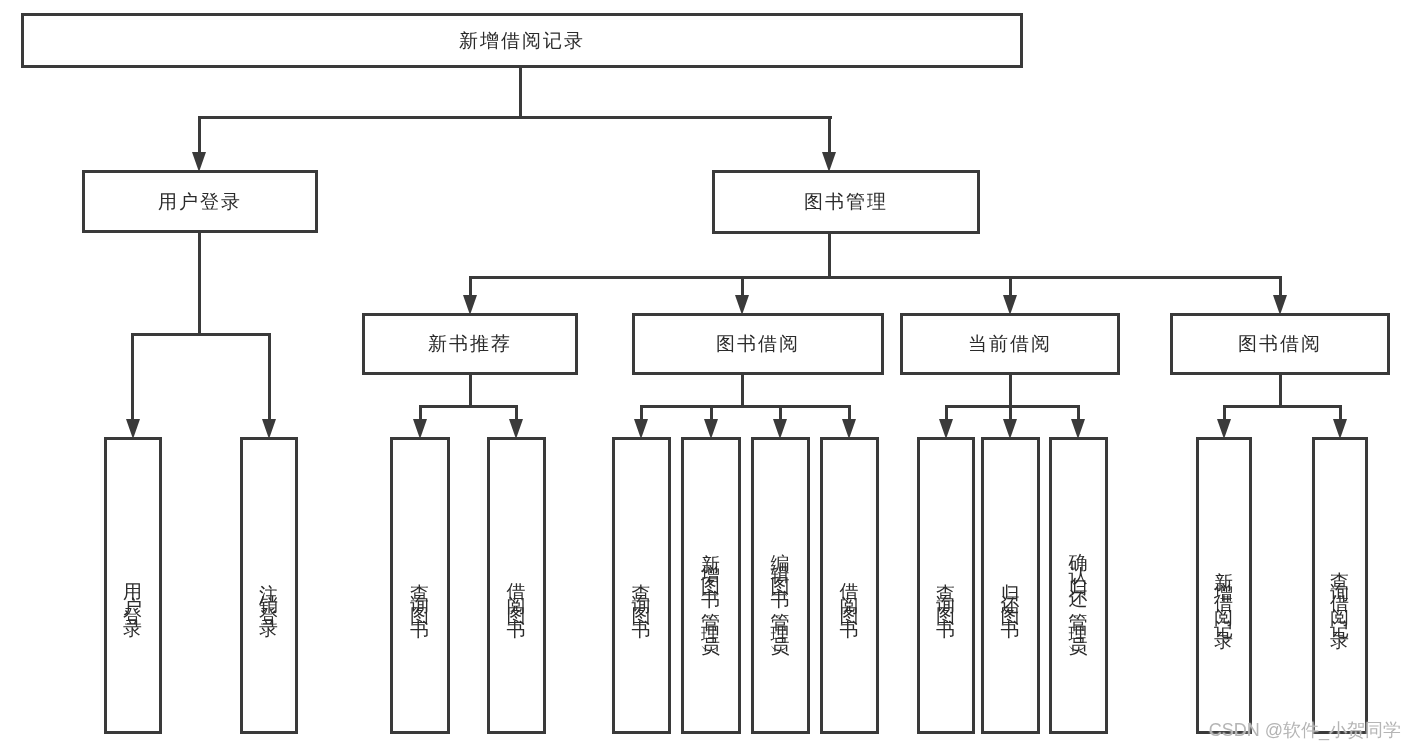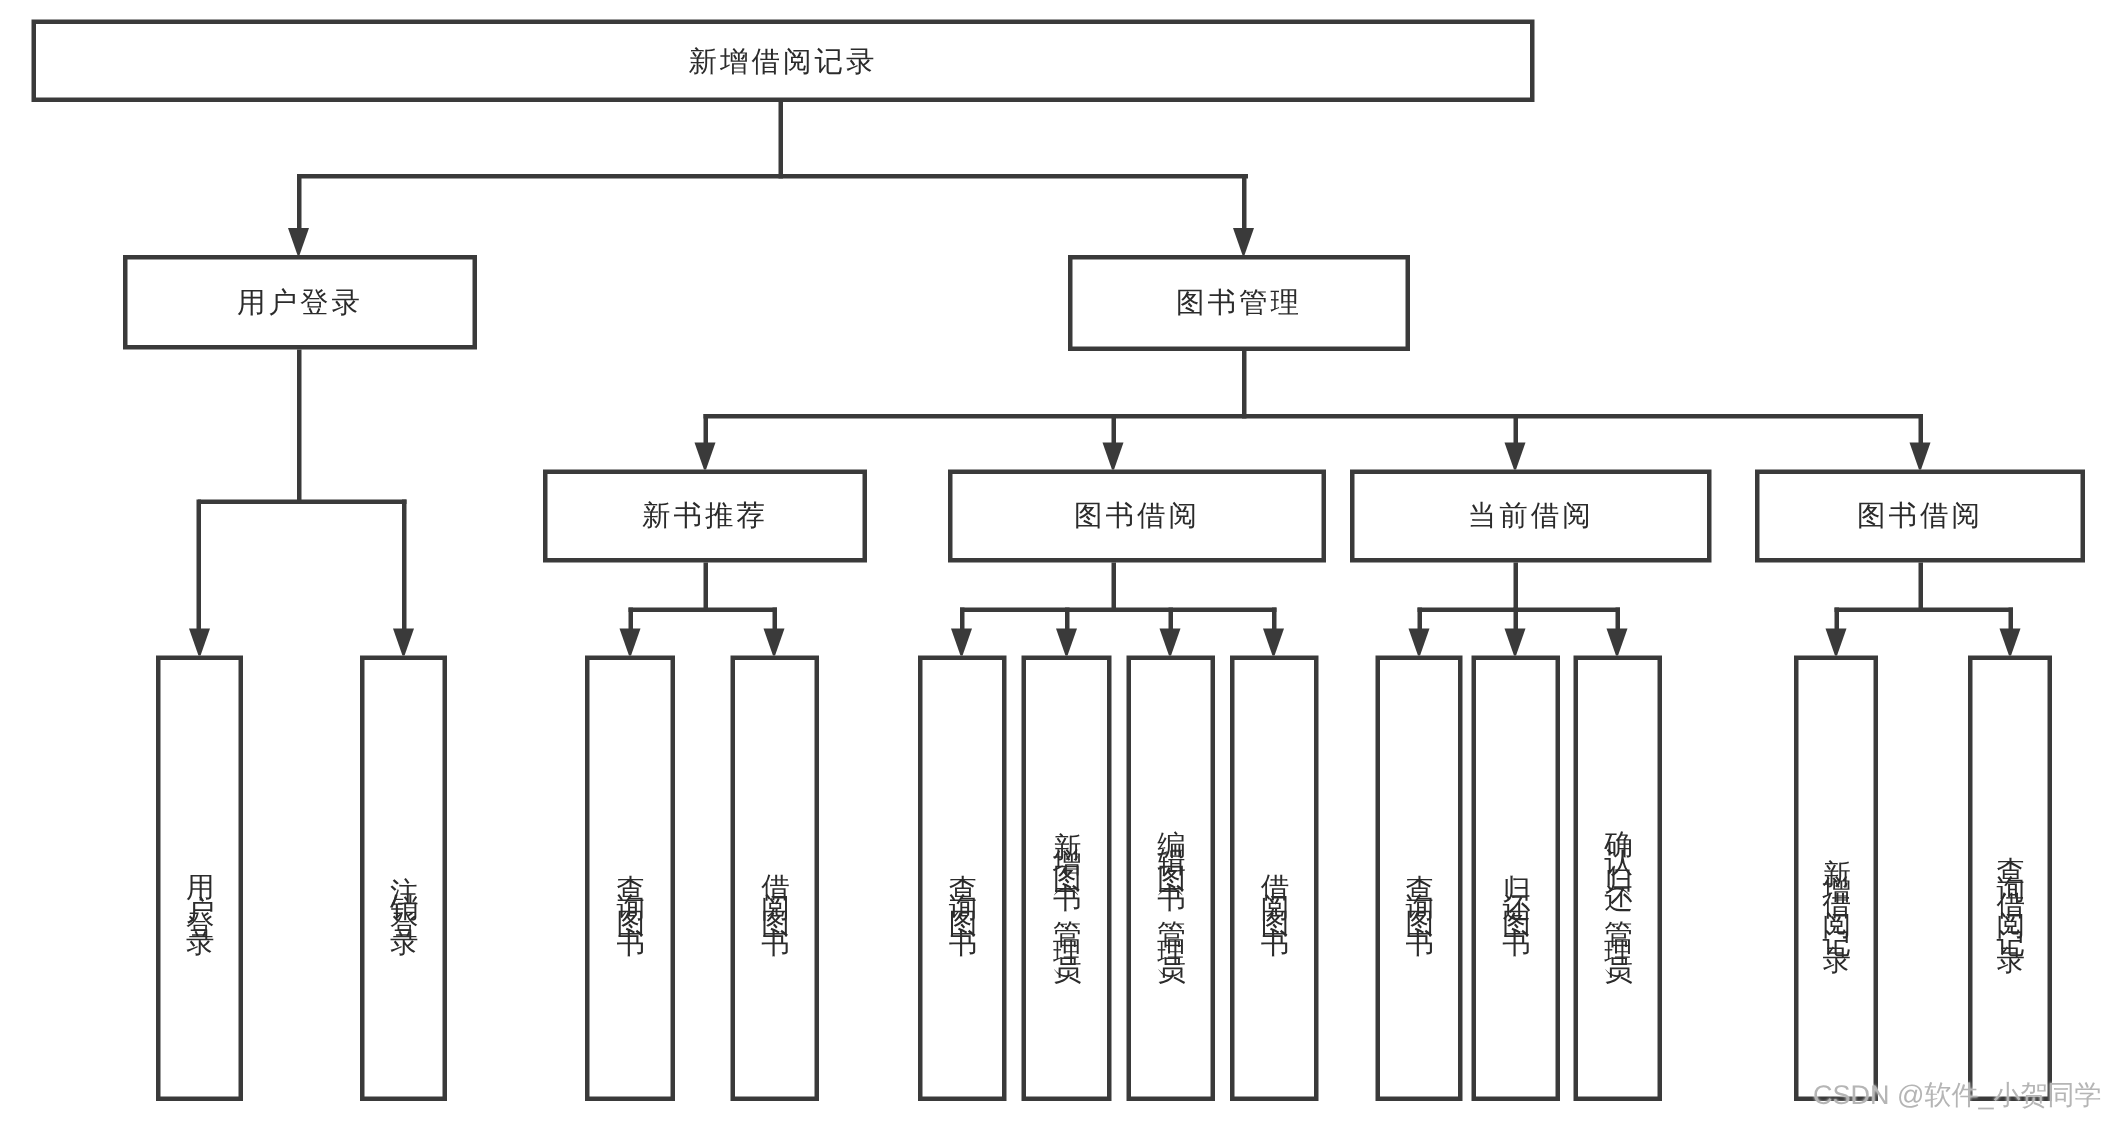--- a/index.html
+++ b/index.html
@@ -49,21 +49,21 @@
   <div class="line" style="left:519px;top:66px;width:3px;height:53px;"></div>
   <div class="line" style="left:198px;top:116px;width:634px;height:3px;"></div>
   <div class="line" style="left:198px;top:116px;width:3px;height:39px;"></div>
   <div class="arrowhead" style="left:192px;top:152px;"></div>
   <div class="line" style="left:828px;top:116px;width:3px;height:39px;"></div>
   <div class="arrowhead" style="left:822px;top:152px;"></div>
 
   <div class="box" style="left:82px;top:170px;width:236px;height:63px;">
     <span class="hlabel">用户登录</span>
   </div>
-  <div class="box" style="left:712px;top:170px;width:228px;height:64px;">
+  <div class="box" style="left:712px;top:170px;width:268px;height:64px;">
     <span class="hlabel">图书管理</span>
   </div>
 
   <div class="line" style="left:198px;top:233px;width:3px;height:103px;"></div>
   <div class="line" style="left:132px;top:333px;width:139px;height:3px;"></div>
   <div class="line" style="left:131px;top:333px;width:3px;height:88px;"></div>
   <div class="arrowhead" style="left:126px;top:419px;"></div>
   <div class="line" style="left:268px;top:333px;width:3px;height:88px;"></div>
   <div class="arrowhead" style="left:262px;top:419px;"></div>
 
@@ -77,21 +77,21 @@
   <div class="arrowhead" style="left:1003px;top:295px;"></div>
   <div class="line" style="left:1279px;top:276px;width:3px;height:22px;"></div>
   <div class="arrowhead" style="left:1273px;top:295px;"></div>
 
   <div class="box" style="left:362px;top:313px;width:216px;height:62px;">
     <span class="hlabel">新书推荐</span>
   </div>
   <div class="box" style="left:632px;top:313px;width:252px;height:62px;">
     <span class="hlabel">图书借阅</span>
   </div>
-  <div class="box" style="left:900px;top:313px;width:241px;height:62px;">
+  <div class="box" style="left:900px;top:313px;width:220px;height:62px;">
     <span class="hlabel">当前借阅</span>
   </div>
   <div class="box" style="left:1170px;top:313px;width:220px;height:62px;">
     <span class="hlabel">图书借阅</span>
   </div>
 
   <div class="line" style="left:469px;top:375px;width:3px;height:33px;"></div>
   <div class="line" style="left:419px;top:405px;width:99px;height:3px;"></div>
   <div class="line" style="left:419px;top:405px;width:3px;height:18px;"></div>
   <div class="arrowhead" style="left:413px;top:419px;"></div>

